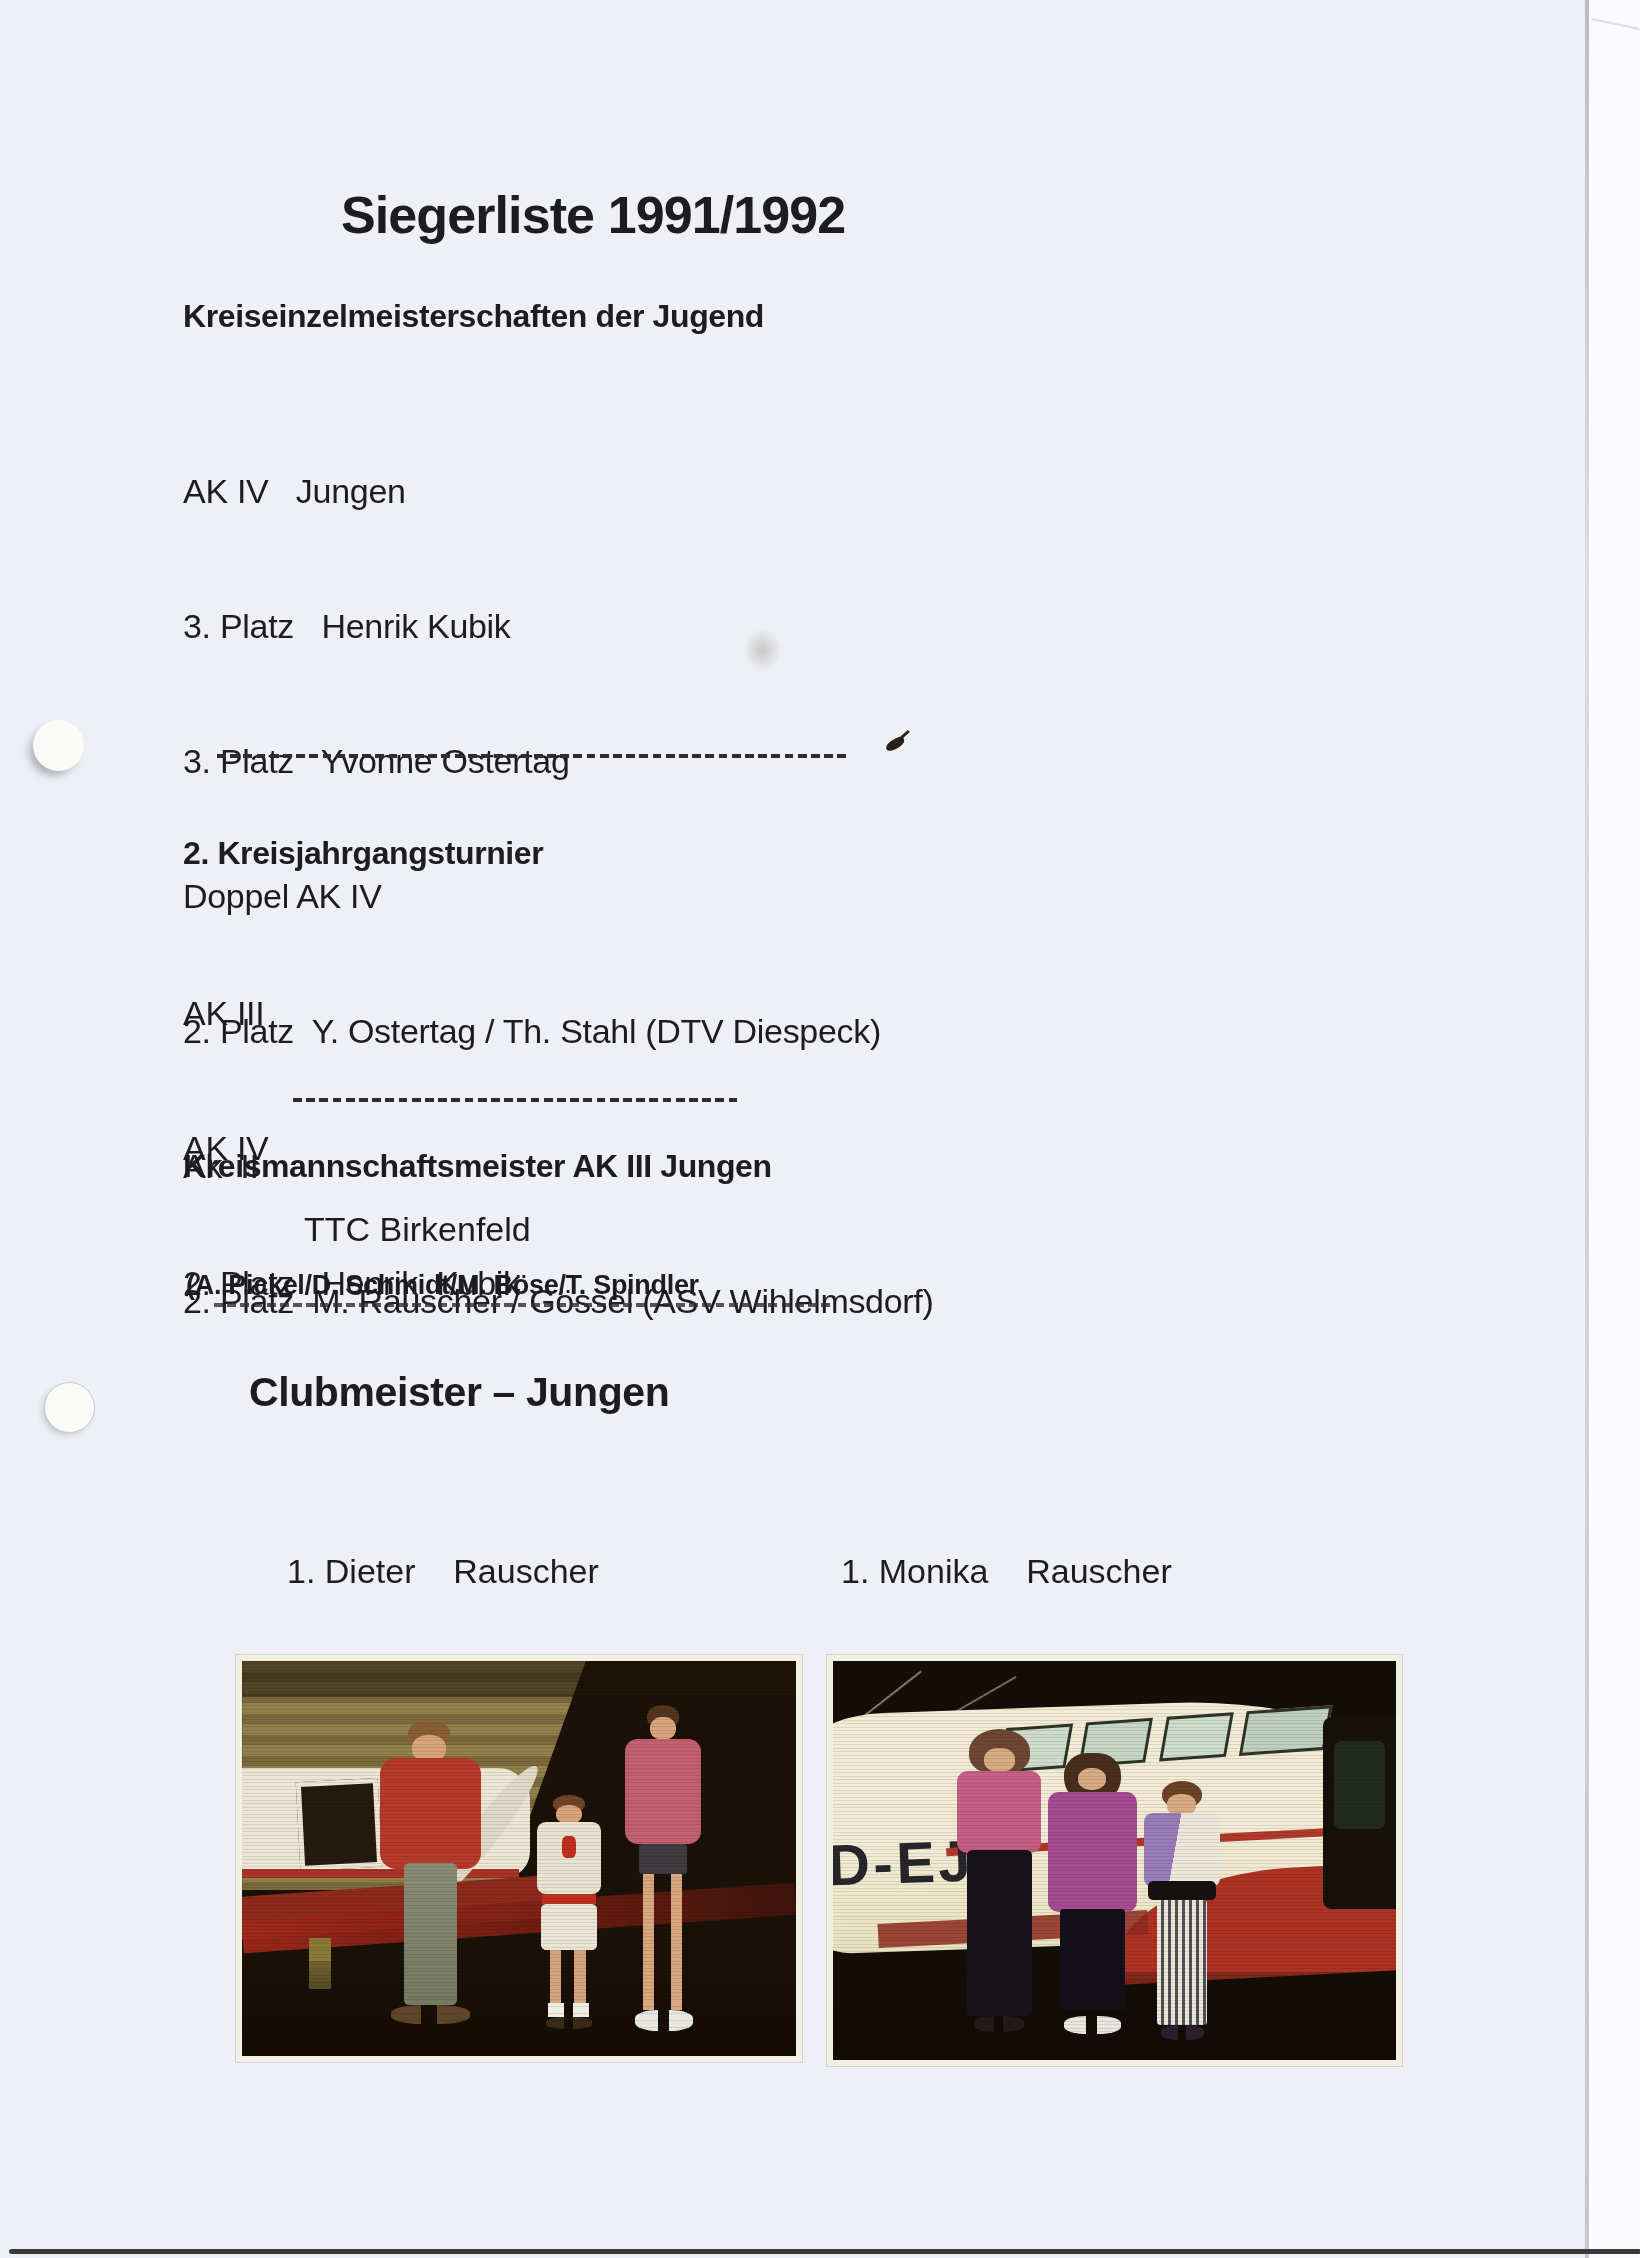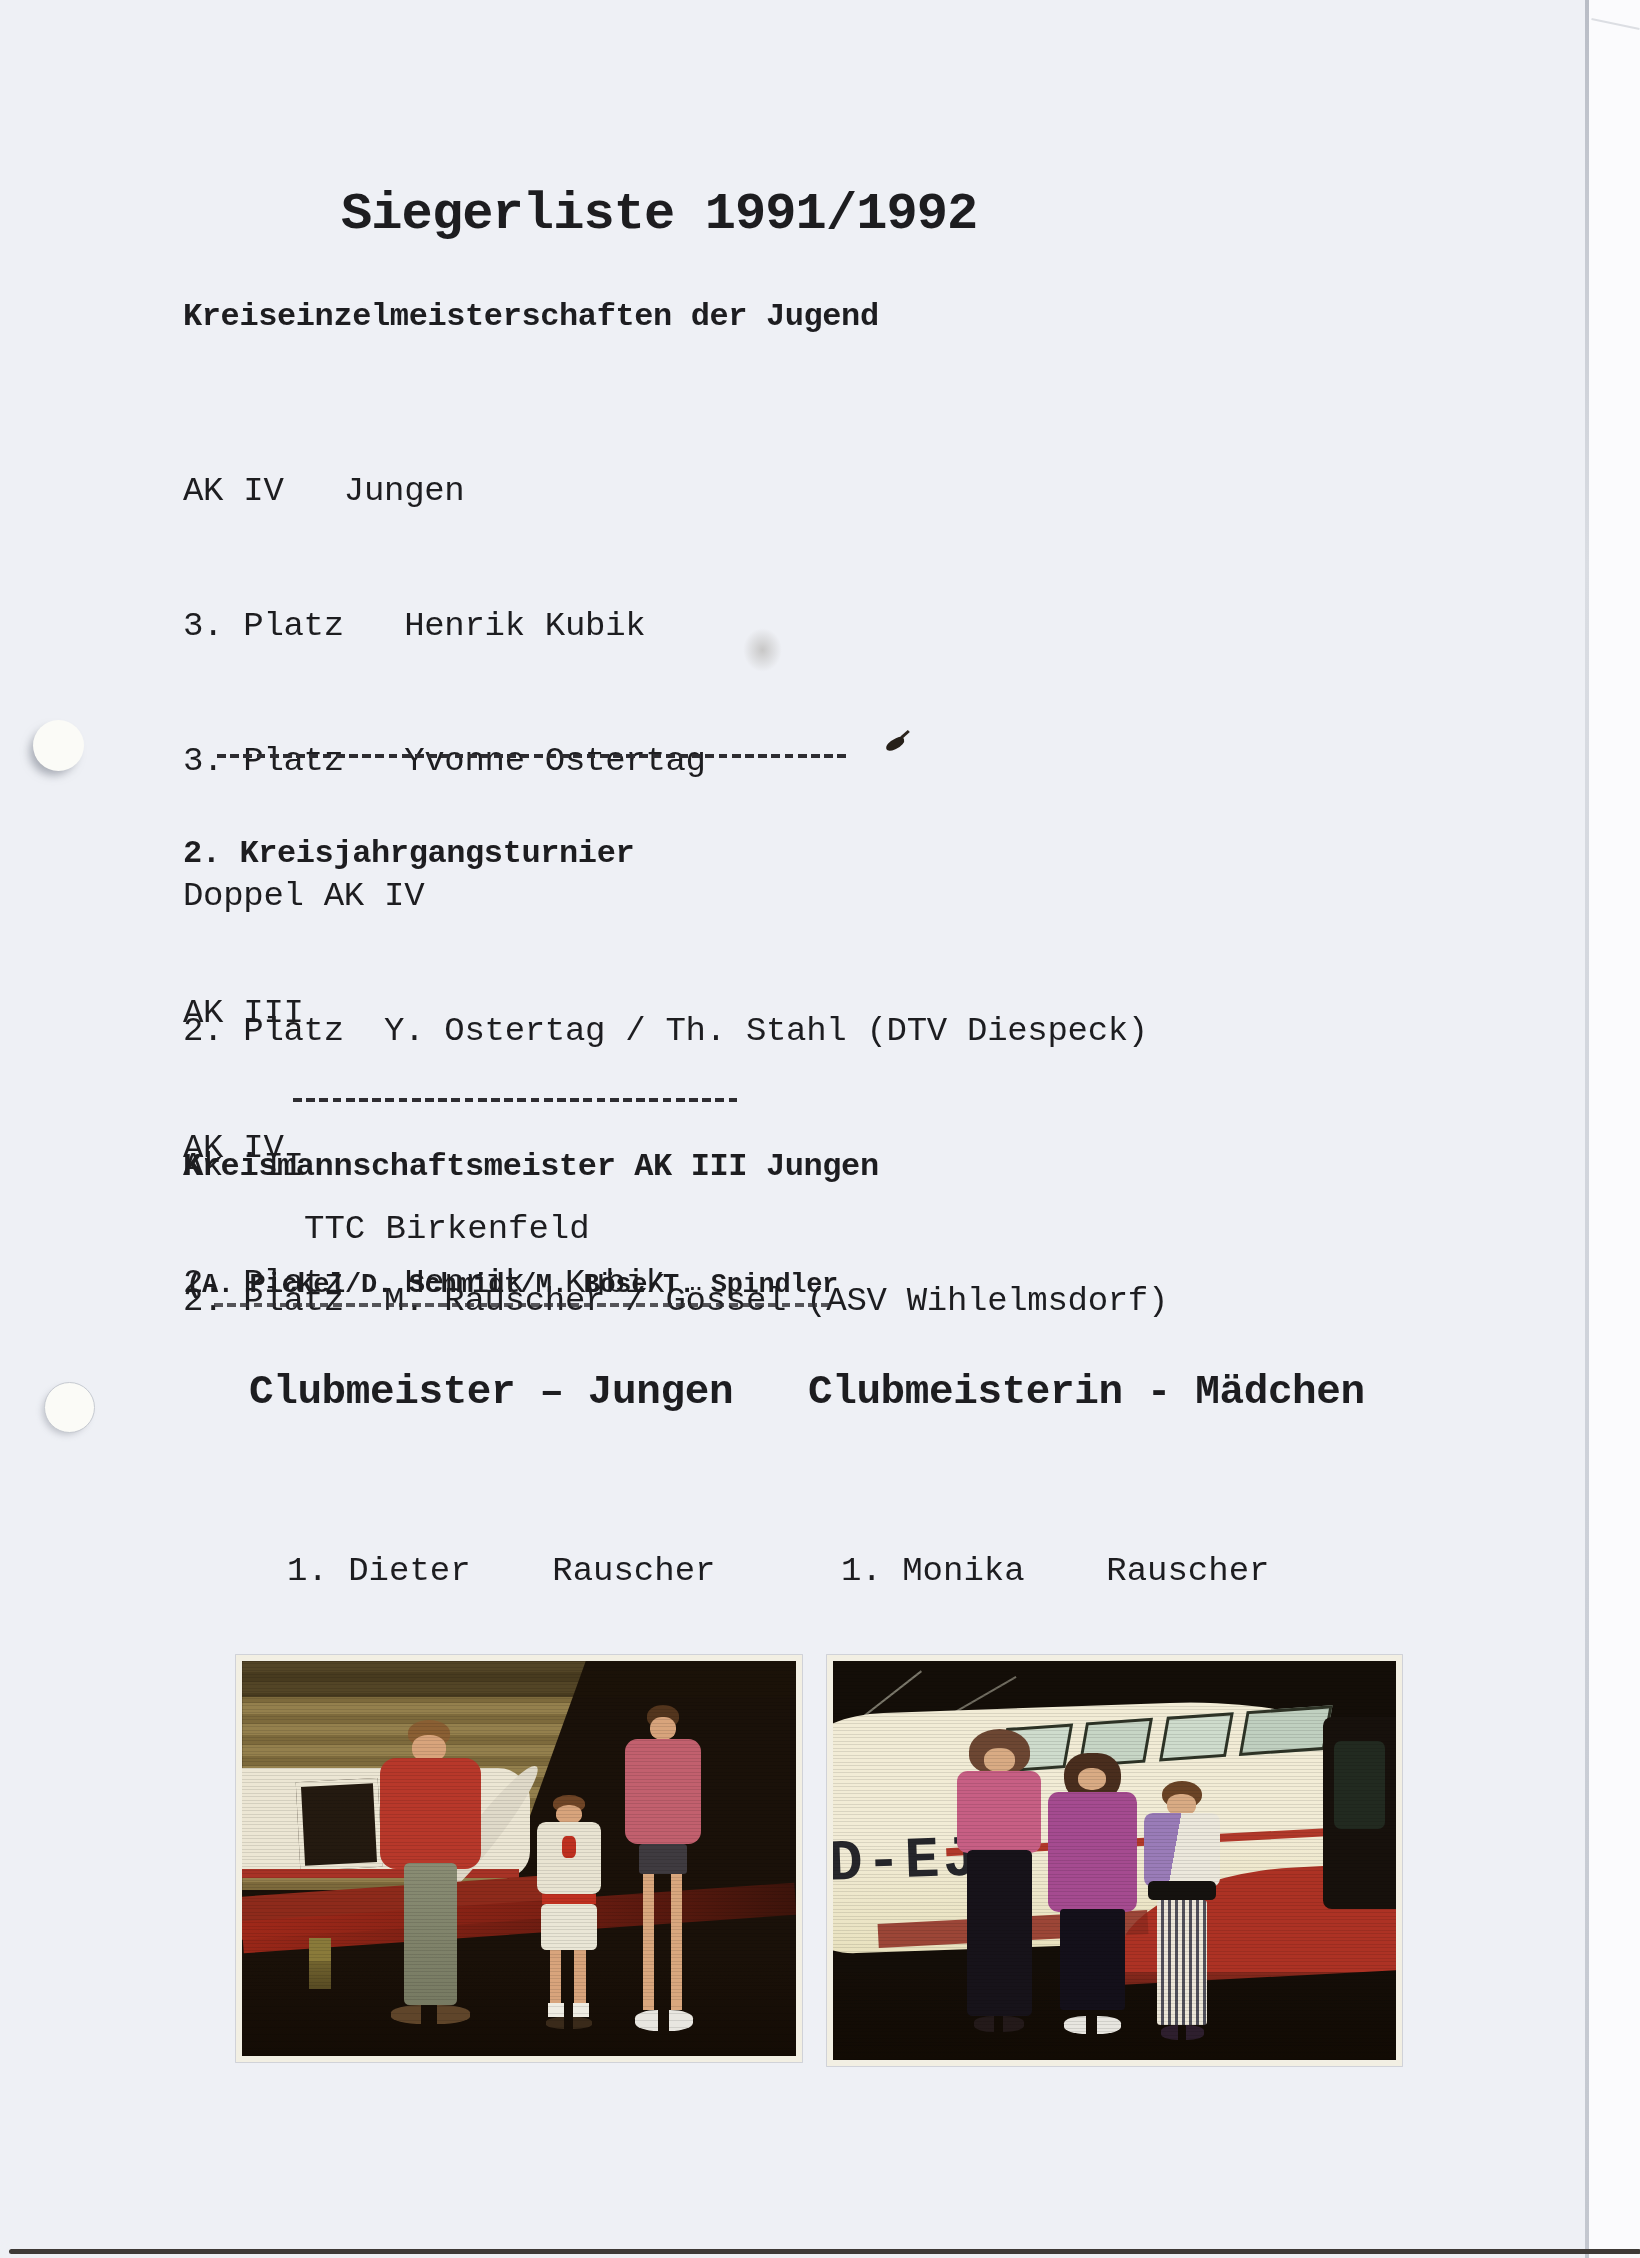--- a/index.html
+++ b/index.html
@@ -1,17 +1,17 @@
 <!DOCTYPE html>
 <html style="font-size:14px"><head>
 <meta charset="utf-8">
 <style>
   html,body{margin:0;padding:0;background:#ffffff}
   .canvas{position:relative;width:1641px;height:2258px;background:#eef0f5;
-          font-family:Liberation Mono, monospace;color:#1d1d20;overflow:hidden}
+          font-family:Liberation Sans, sans-serif;color:#1d1d20;overflow:hidden}
 
   
   .scanner-strip{position:absolute;left:1589px;top:0;width:52px;height:2258px;background:#fbfbfd}
   .paper-edge{position:absolute;left:1585px;top:0;width:3.5px;height:2258px;
               background:linear-gradient(180deg,#b9bdc6,#dadde3 25%,#ccd0d8 70%,#c3c7cf)}
   .bottom-edge{position:absolute;left:8.8px;top:2249px;width:1632px;height:5.3px;background:#3e3a37;border-radius:2.6px}
   .crease{position:absolute;left:1591px;top:23px;width:49px;height:1.8px;background:#dcdee3;transform:rotate(12deg)}
   .hole{position:absolute;border-radius:50%;background:#fbfbf7}
   .hole-1{left:33px;top:720px;width:51px;height:51px;box-shadow:-5.3px 6.2px 8px -1.8px rgba(125,130,142,.6)}
   .hole-2{left:44px;top:1382px;width:49px;height:49px;border:1.8px solid #c6cad1;box-shadow:-3.5px 3.5px 6.2px -1.8px rgba(140,145,155,.45)}
@@ -94,21 +94,20 @@
     <div>2. Platz   Henrik  Kubik</div>
   </div>
   <div class="sep sep-2"></div>
 
   <div class="h h-s3">Kreismannschaftsmeister  AK III  Jungen</div>
   <div class="team-line">TTC Birkenfeld</div>
   <div class="roster-line">(A. Pickel/D. Schmidt/M. Böse/T. Spindler</div>
   <div class="sep sep-3"></div>
 
   <div class="ch ch-boys">Clubmeister – Jungen</div>
-  <div class="ch ch-girls">Clubmeisterin - Mädchen</div>
   <div class="clublist clublist-boys">
     <div>1. Dieter    Rauscher</div>
     <div>2. Achim    Pickel</div>
     <div>3. Bastian  Krämer</div>
   </div>
   <div class="clublist clublist-girls">
     <div>1. Monika    Rauscher</div>
     <div>2. Tanja       Singer</div>
     <div>3. Yvonne   Ostertag</div>
   </div>

